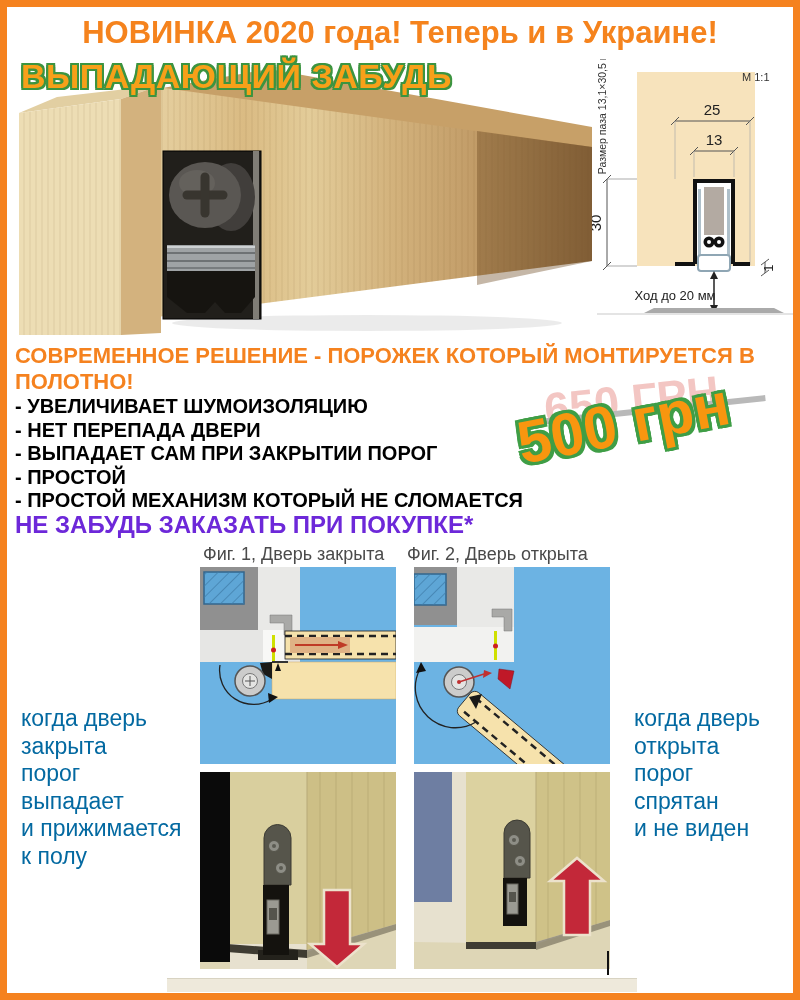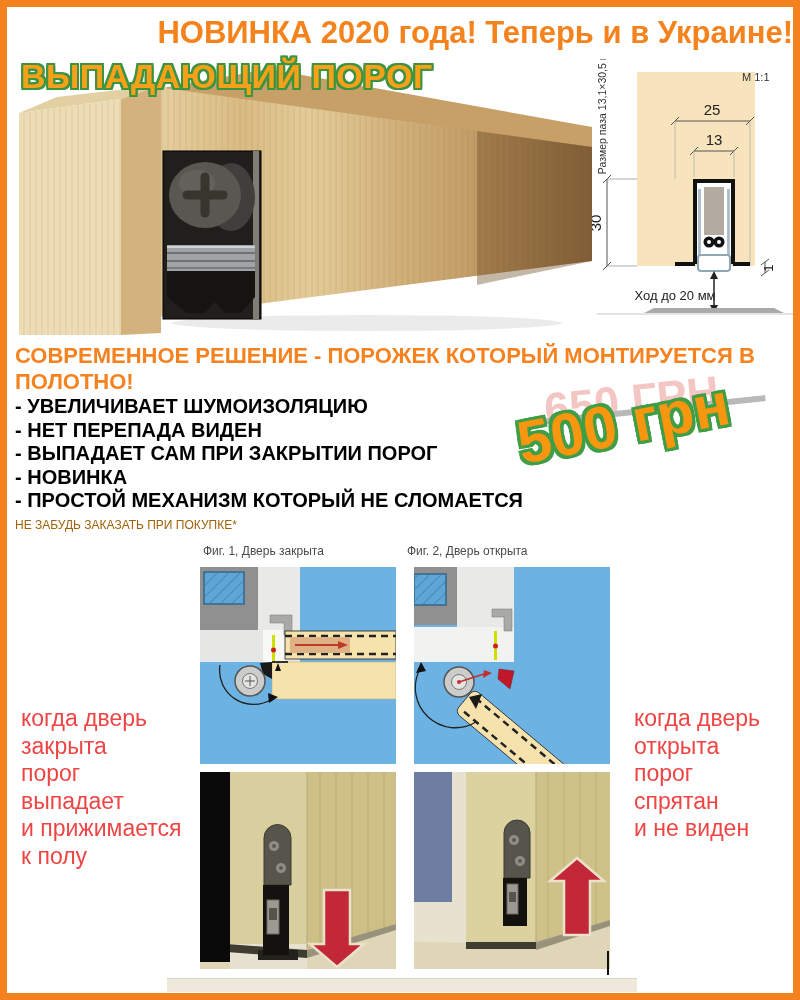--- a/index.html
+++ b/index.html
@@ -1,42 +1,42 @@
 <!DOCTYPE html>
 <html><head>
 <meta charset="utf-8">
 <style>
   html,body{margin:0;padding:0;background:#fff;}
   .page{position:relative;width:800px;height:1000px;background:#fff;box-sizing:border-box;
         border:7px solid #f5821f;overflow:hidden;font-family:"Liberation Sans",sans-serif;}
   .abs{position:absolute;}
-  .top-title{left:0;top:8px;width:786px;text-align:right;font-size:31px;font-weight:bold;color:#f5831d;}
+  .top-title{left:0;top:8px;width:786px;text-align:center;font-size:31px;font-weight:bold;color:#f5831d;}
   .hero{left:10px;top:48px;width:576px;height:290px;background:#fff;}
   .hero-title{left:4px;top:2px;font-size:34px;font-weight:bold;color:#f7a019;letter-spacing:0.5px;
     text-shadow:-2px -2px 0 #3c9440,2px -2px 0 #3c9440,-2px 2px 0 #3c9440,2px 2px 0 #3c9440,
                 -2px 0 0 #3c9440,2px 0 0 #3c9440,0 -2px 0 #3c9440,0 2px 0 #3c9440;}
   .tech{left:585px;top:52px;width:210px;height:282px;}
   .features{left:8px;top:336px;width:784px;}
   .features .head{font-size:22px;font-weight:bold;color:#f5821f;line-height:26px;}
   .features .list div{font-size:20px;font-weight:bold;color:#000;line-height:23.5px;}
-  .features .reminder{font-size:12px;font-weight:normal;color:#a16207;line-height:24px;}
+  .features .reminder{font-size:24px;font-weight:bold;color:#6d28d9;line-height:24px;}
   .price{left:505px;top:356px;width:290px;height:140px;}
   .price .old{position:absolute;left:32px;top:12px;font-size:45px;font-weight:bold;color:#f3c6c3;
       transform:rotate(-6deg);white-space:nowrap;}
   .price .strike{position:absolute;left:26px;top:44px;width:228px;height:6px;background:#b9b9b9;transform:rotate(-6deg);}
   .price .new{position:absolute;left:4px;top:26px;font-size:60px;font-weight:bold;color:#f8960f;
       transform:rotate(-11deg);white-space:nowrap;
       text-shadow:-3px -3px 0 #3f9e46,3px -3px 0 #3f9e46,-3px 3px 0 #3f9e46,3px 3px 0 #3f9e46,
                   -3px 0 0 #3f9e46,3px 0 0 #3f9e46,0 -3px 0 #3f9e46,0 3px 0 #3f9e46;}
-  .figcap{font-size:12px;color:#4a4a4a;text-align:right;}
+  .figcap{font-size:18px;color:#4a4a4a;text-align:right;}
   .cap1{left:196px;top:537px;} .cap2{left:400px;top:537px;}
   .panel{width:196px;height:197px;}
   .p-fig1{left:193px;top:560px;} .p-fig2{left:407px;top:560px;}
   .p-ph1{left:193px;top:765px;}  .p-ph2{left:407px;top:765px;}
-  .note{font-size:23px;color:#ef4444;line-height:27.5px;white-space:pre-line;}
+  .note{font-size:23px;color:#0369a1;line-height:27.5px;white-space:pre-line;}
   .note-l{left:14px;top:698px;width:175px;} .note-r{left:627px;top:698px;width:165px;}
   .bottom-strip{left:160px;top:971px;width:470px;height:13px;background:#eee9db;border-top:1px solid #d8d3c2;}
   .tick{left:600px;top:944px;width:2px;height:24px;background:#111;}
   svg{display:block;}
   svg text{font-family:"Liberation Sans",sans-serif;}
 </style>
 </head>
 <body>
 
 <div class="page">
@@ -80,21 +80,21 @@
         <line x1="150" y1="206" x2="238" y2="206" stroke="#6e7274" stroke-width="2"></line>
         <line x1="150" y1="213" x2="238" y2="213" stroke="#787c7e" stroke-width="2"></line>
         <path d="M150,216 h88 v26 l-14,16 h-16 l-10,-11 l-10,11 h-18 l-20,-16 z" fill="#161410"></path>
       </g>
 
       <polygon points="2,58 104,44 144,30 40,42" fill="#e2cfa2"></polygon>
       <polygon points="104,44 144,30 144,278 104,280" fill="#d3b27e"></polygon>
       <polygon points="2,58 104,44 104,280 2,280" fill="#edddb4"></polygon>
       <polygon points="2,58 104,44 104,280 2,280" fill="url(#grain)"></polygon>
     </svg>
-    <div class="abs hero-title">ВЫПАДАЮЩИЙ ПОРОГ</div>
+    <div class="abs hero-title">ВЫПАДАЮЩИЙ ЗАБУДЬ</div>
   </div>
 
   <div class="abs tech">
     <svg width="210" height="282" viewBox="0 0 210 282">
       <rect x="45" y="13" width="118" height="194" fill="#f7e3bc"></rect>
       <text x="150" y="22" font-size="11" fill="#333">М 1:1</text>
       <text x="14" y="51" font-size="10.5" fill="#333" text-anchor="middle" transform="rotate(-90 14 51)">Размер паза 13,1×30,5 мм</text>
 
       <line x1="83" y1="62" x2="158" y2="62" stroke="#555" stroke-width="1"></line>
       <line x1="79" y1="66" x2="87" y2="58" stroke="#555"></line>
@@ -146,23 +146,23 @@
 
       <polygon points="62,249 182,249 192,254 52,254" fill="#aaaaaa"></polygon>
       <line x1="5" y1="255" x2="205" y2="255" stroke="#c9c9c9"></line>
     </svg>
   </div>
 
   <div class="abs features">
     <div class="head">СОВРЕМЕННОЕ РЕШЕНИЕ - ПОРОЖЕК КОТОРЫЙ МОНТИРУЕТСЯ В ПОЛОТНО!</div>
     <div class="list">
         <div>- УВЕЛИЧИВАЕТ ШУМОИЗОЛЯЦИЮ</div>
-        <div>- НЕТ ПЕРЕПАДА ВИДЕН</div>
+        <div>- НЕТ ПЕРЕПАДА ДВЕРИ</div>
         <div>- ВЫПАДАЕТ САМ ПРИ ЗАКРЫТИИ ПОРОГ</div>
-        <div>- НОВИНКА</div>
+        <div>- ПРОСТОЙ</div>
         <div>- ПРОСТОЙ МЕХАНИЗМ КОТОРЫЙ НЕ СЛОМАЕТСЯ</div>
       </div>
     <div class="reminder">НЕ ЗАБУДЬ ЗАКАЗАТЬ ПРИ ПОКУПКЕ*</div>
   </div>
 
   <div class="abs price">
     <div class="old">650 ГРН</div>
     <div class="strike"></div>
     <div class="new">500 грн</div>
   </div>

